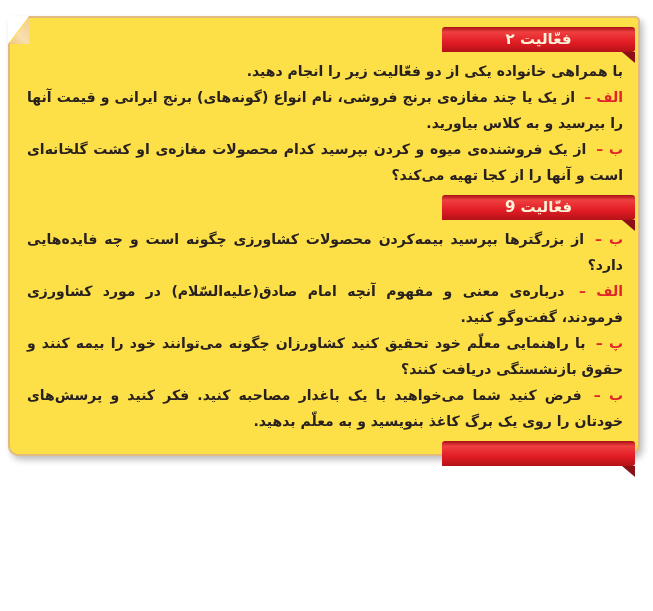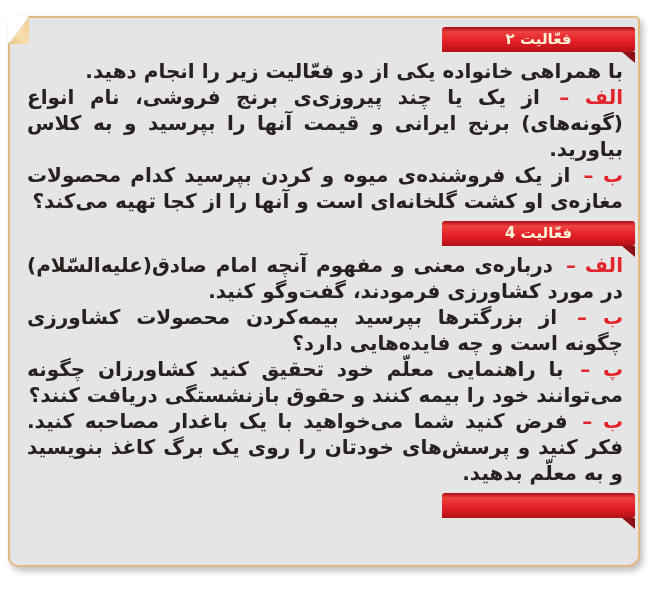--- a/index.html
+++ b/index.html
@@ -1,20 +1,20 @@
 <!DOCTYPE html>
 <html lang="fa" dir="rtl"><head>
 <meta charset="utf-8">
 <style>
   * { margin:0; padding:0; box-sizing:border-box; }
   html,body { width:653px; height:611px; background:#ffffff; overflow:hidden;
               font-family:"DejaVu Sans", sans-serif; }
   .page {
-    position:absolute; left:8px; top:16px; width:632px; height:551px;
-    background:#e5e5e5;
+    position:absolute; left:8px; top:16px; width:632px; height:440px;
+    background:#fde047;
     border:2px solid #e0ba80;
     border-radius:5px 5px 12px 10px;
     box-shadow:3px 4px 6px rgba(0,0,0,0.25);
   }
   
   .corner-cut {
     position:absolute; top:-2px; left:-2px; width:21px; height:28px;
     background:#ffffff;
     -webkit-clip-path:polygon(0 0,100% 0,0 100%); clip-path:polygon(0 0,100% 0,0 100%);
   }
@@ -32,21 +32,21 @@
     border-radius:3px 3px 3px 0;
     text-align:center; color:#fbf2d8; font-size:15px; font-weight:bold;
     letter-spacing:0.5px;
   }
   .banner::after {
     content:""; position:absolute; top:100%; right:0; width:0; height:0;
     border-top:11px solid #8c1017; border-left:13px solid transparent;
   }
   .banner.first { margin-top:4px; }
   p.item {
-    font-size:20px; font-weight:bold; color:#29211f;
+    font-size:14px; font-weight:bold; color:#29211f;
     line-height:26px; text-align:justify; letter-spacing:-0.1px;
   }
   p.intro { text-align:right; }
   .lbl { color:#e2242b; font-weight:bold; margin-left:4px; white-space:nowrap; }
 </style>
 </head>
 <body>
 
 <div class="page">
   <div class="corner-cut"></div>
@@ -55,37 +55,37 @@
   <div class="content">
 
     <div class="banner first">
       <span>فعّالیت ۲</span>
     </div>
     <p class="item intro">
       <span>با همراهی خانواده یکی از دو فعّالیت زیر را انجام دهید.</span>
     </p>
     <p class="item">
       <span class="lbl">الف –</span>
-      <span>از یک یا چند پیروزی‌ی برنج فروشی، نام انواع (گونه‌های) برنج ایرانی و قیمت آنها را بپرسید و به کلاس بیاورید.</span>
+      <span>از یک یا چند مغازه‌ی برنج فروشی، نام انواع (گونه‌های) برنج ایرانی و قیمت آنها را بپرسید و به کلاس بیاورید.</span>
     </p>
     <p class="item">
       <span class="lbl">ب –</span>
       <span>از یک فروشنده‌ی میوه و کردن بپرسید کدام محصولات مغازه‌ی او کشت گلخانه‌ای است و آنها را از کجا تهیه می‌کند؟</span>
     </p>
 
     <div class="banner">
-      <span>فعّالیت 4</span>
+      <span>فعّالیت 9</span>
     </div>
+    <p class="item">
+      <span class="lbl">ب –</span>
+      <span>از بزرگترها بپرسید بیمه‌کردن محصولات کشاورزی چگونه است و چه فایده‌هایی دارد؟</span>
+    </p>
     <p class="item">
       <span class="lbl">الف –</span>
       <span>درباره‌ی معنی و مفهوم آنچه امام صادق(علیه‌السّلام) در مورد کشاورزی فرمودند، گفت‌وگو کنید.</span>
-    </p>
-    <p class="item">
-      <span class="lbl">ب –</span>
-      <span>از بزرگترها بپرسید بیمه‌کردن محصولات کشاورزی چگونه است و چه فایده‌هایی دارد؟</span>
     </p>
     <p class="item">
       <span class="lbl">پ –</span>
       <span>با راهنمایی معلّم خود تحقیق کنید کشاورزان چگونه می‌توانند خود را بیمه کنند و حقوق بازنشستگی دریافت کنند؟</span>
     </p>
 
     <p class="item">
       <span class="lbl">ب –</span>
       <span>فرض کنید شما می‌خواهید با یک باغدار مصاحبه کنید. فکر کنید و پرسش‌های خودتان را روی یک برگ کاغذ بنویسید و به معلّم بدهید.</span>
     </p>

